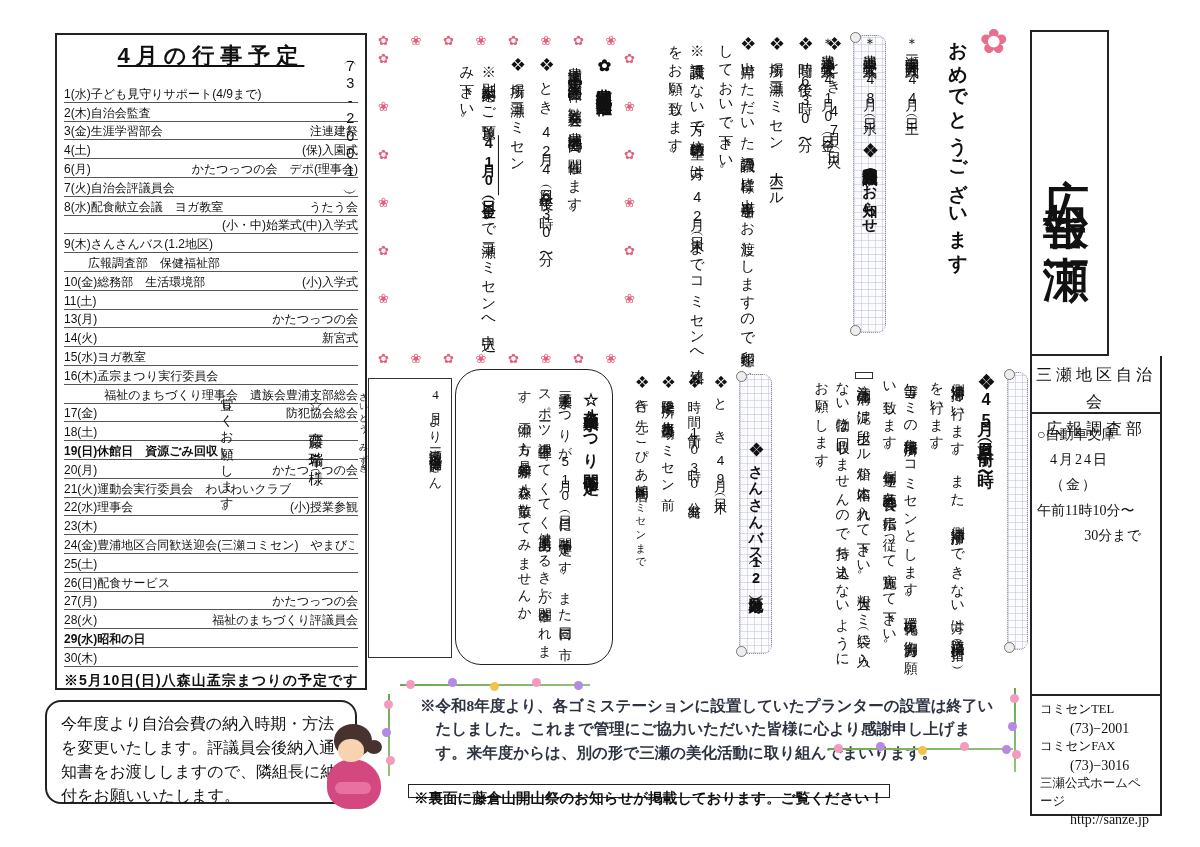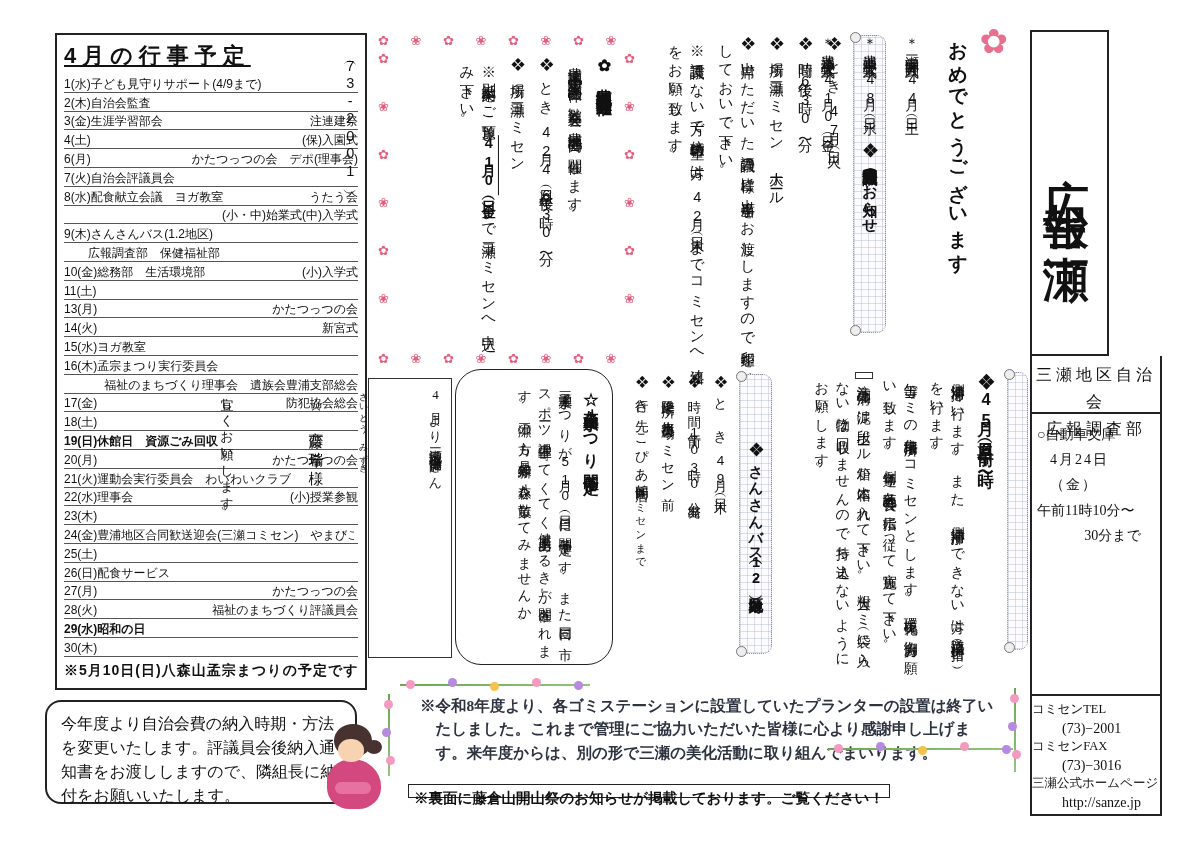--- a/index.html
+++ b/index.html
@@ -4,22 +4,22 @@
 <style>
   html,body{margin:0;padding:0;}
   body{width:1200px;height:847px;position:relative;background:#fff;overflow:hidden;
        font-family:"Liberation Sans",sans-serif;color:#111;}
   .abs{position:absolute;}
   
   .v{writing-mode:vertical-rl;text-orientation:upright;}
   .v p{margin:0;margin-block-end:7px;line-height:1.5;letter-spacing:1.5px;}
   
   #calendar{left:55px;top:33px;width:312px;height:657px;border:2px solid #222;padding:0 7px;box-sizing:border-box;}
-  #calendar .cal-title{font-size:22px;font-weight:700;letter-spacing:6px;
-      text-decoration:underline;margin:6px 0 3px 0;}
+  #calendar .cal-title{text-align:center;font-size:22px;font-weight:700;letter-spacing:6px;
+      text-decoration:underline;margin:6px 0 13px 0;}
   .cal-row{display:flex;justify-content:space-between;align-items:flex-end;border-bottom:1px solid #555;
       height:17.8px;font-size:12px;line-height:1.25;white-space:nowrap;overflow:hidden;}
   .cal-row .cl{flex:0 1 auto;overflow:hidden;}
   .cal-row .cr{flex:0 0 auto;margin-left:4px;}
   .cal-row .b{font-weight:700;}
   .cal-footer{font-weight:700;font-size:14px;letter-spacing:1px;margin-top:5px;white-space:nowrap;}
   
   #fee-box{left:45px;top:700px;width:312px;height:104px;border:2.5px solid #222;border-radius:16px;
       padding:10px 14px;box-sizing:border-box;font-family:"Liberation Serif",serif;
       font-size:16px;line-height:1.5;}
@@ -102,21 +102,21 @@
   .m-title{height:326px;}
   .m-title p{height:100%;margin:0;text-align:center;font-family:"Liberation Serif",serif;font-weight:700;
       font-size:46px;letter-spacing:26px;padding-right:6px;}
   .m-org{height:58px;border-top:none;text-align:center;font-family:"Liberation Serif",serif;
       font-size:16px;letter-spacing:4px;line-height:1.7;padding-top:5px;}
   .m-lib{height:282px;border-top:none;font-family:"Liberation Serif",serif;font-size:14px;
       padding:8px 5px;line-height:1.8;}
   .m-lib .d{padding-left:13px;letter-spacing:2px;}
   .m-lib .t2{text-align:right;padding-right:14px;}
   .m-contact{height:120px;border-top:none;font-family:"Liberation Serif",serif;font-size:12.5px;
-      padding:5px 0;line-height:1.4;}
+      padding:5px 8px;line-height:1.4;}
   .m-contact .val{padding-left:30px;font-size:14px;}
 </style>
 </head>
 <body>
 
 <div id="calendar" class="abs">
   <div class="cal-title">4月の行事予定</div>
   <div>
     <div class="cal-row">
         <span class="cl">1(水)子ども見守りサポート(4/9まで)</span>

